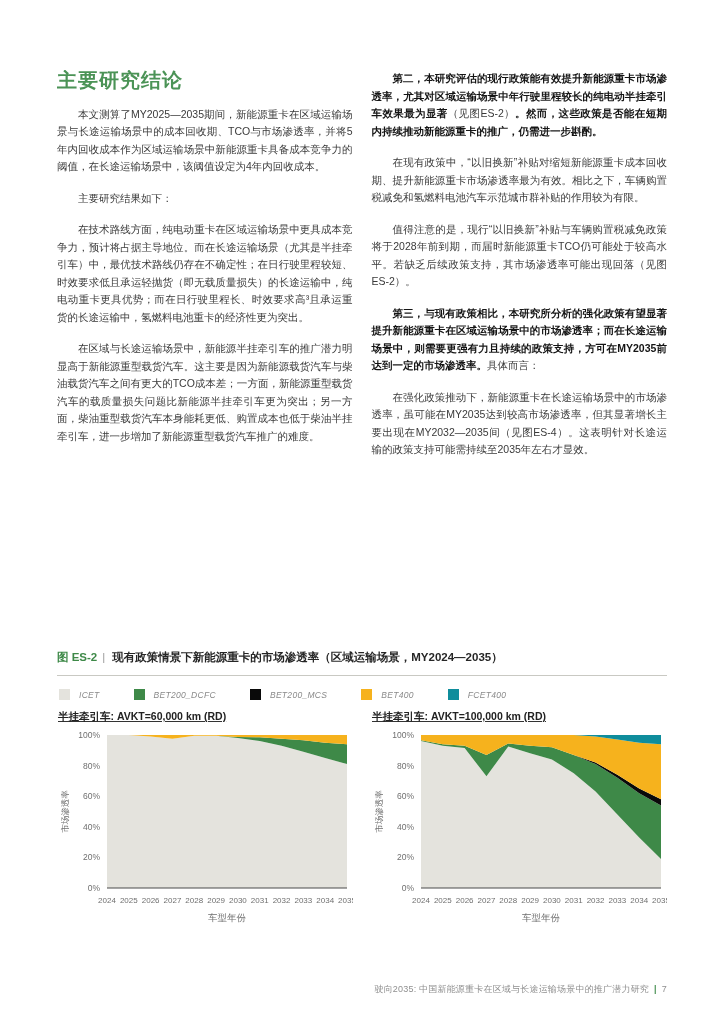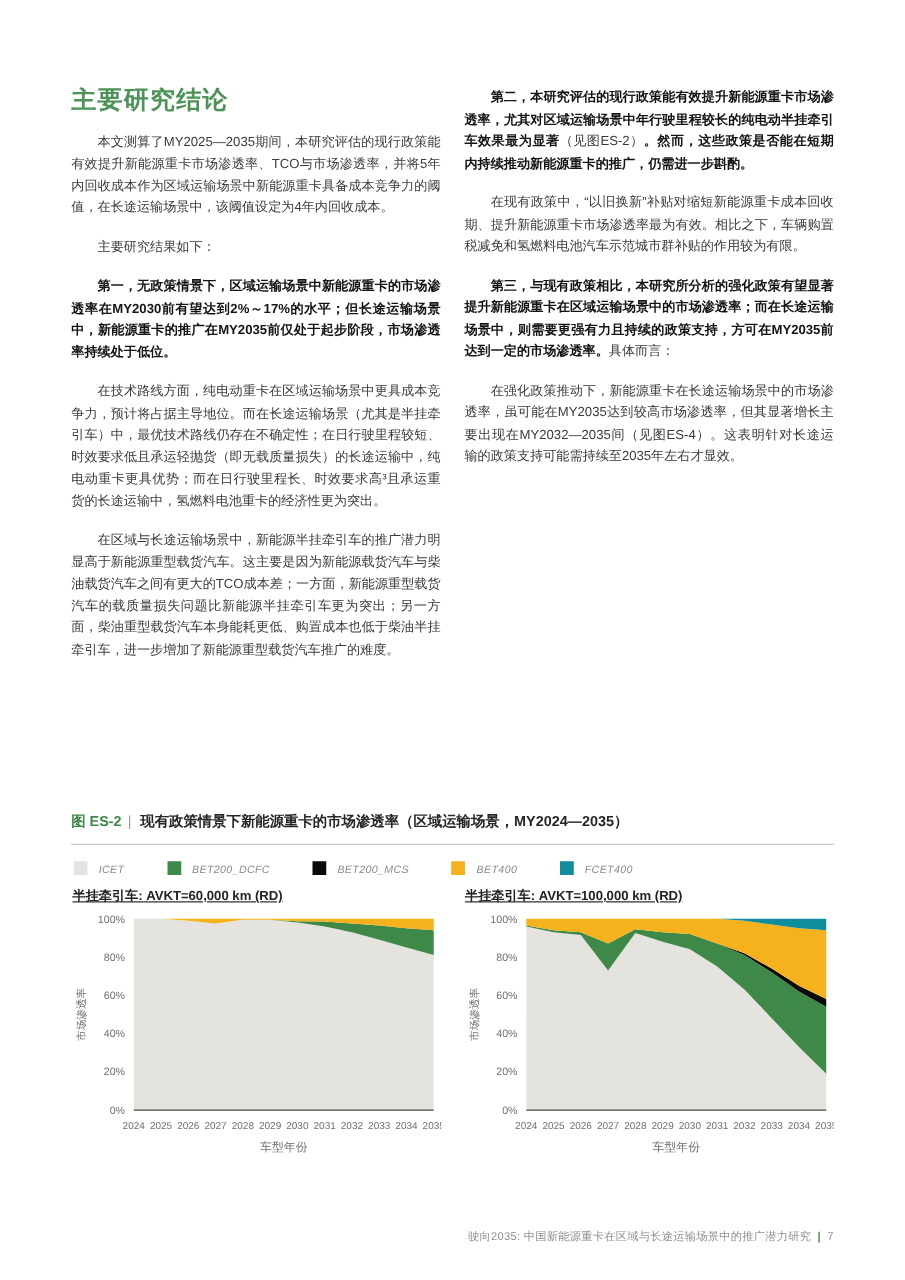--- a/index.html
+++ b/index.html
@@ -50,31 +50,31 @@
 </head>
 <body>
 
 <div class="page">
   <div class="content">
 
     <div class="cols">
       <div class="col">
         <h1 class="page-title">主要研究结论</h1>
         <div id="col-left">
-            <p class="para"><span class="seg-r">本文测算了MY2025—2035期间，本研究评估的现行政策能有效提升新能源重卡市场渗透率、TCO与市场渗透率，并将5年内回收成本作为区域运输场景中新能源重卡具备成本竞争力的阈值，在长途运输场景中，该阈值设定为4年内回收成本。</span></p>
+            <p class="para"><span class="seg-r">本文测算了MY2025—2035期间，新能源重卡在区域运输场景与长途运输场景中的成本回收期、TCO与市场渗透率，并将5年内回收成本作为区域运输场景中新能源重卡具备成本竞争力的阈值，在长途运输场景中，该阈值设定为4年内回收成本。</span></p>
             <p class="para"><span class="seg-r">主要研究结果如下：</span></p>
-            <p class="para"><span class="seg-b">第一，无政策情景下，区域运输场景中新能源重卡的市场渗透率在MY2030前有望达到2%～17%的水平；但长途运输场景中，新能源重卡的推广在MY2035前仅处于起步阶段，市场渗透率持续处于低位。</span></p>
             <p class="para"><span class="seg-r">在技术路线方面，纯电动重卡在区域运输场景中更具成本竞争力，预计将占据主导地位。而在长途运输场景（尤其是半挂牵引车）中，最优技术路线仍存在不确定性；在日行驶里程较短、时效要求低且承运轻抛货（即无载质量损失）的长途运输中，纯电动重卡更具优势；而在日行驶里程长、时效要求高³且承运重货的长途运输中，氢燃料电池重卡的经济性更为突出。</span></p>
             <p class="para"><span class="seg-r">在区域与长途运输场景中，新能源半挂牵引车的推广潜力明显高于新能源重型载货汽车。这主要是因为新能源载货汽车与柴油载货汽车之间有更大的TCO成本差；一方面，新能源重型载货汽车的载质量损失问题比新能源半挂牵引车更为突出；另一方面，柴油重型载货汽车本身能耗更低、购置成本也低于柴油半挂牵引车，进一步增加了新能源重型载货汽车推广的难度。</span></p>
           </div>
       </div>
       <div class="col">
         <div id="col-right">
             <p class="para"><span class="seg-b">第二，本研究评估的现行政策能有效提升新能源重卡市场渗透率，尤其对区域运输场景中年行驶里程较长的纯电动半挂牵引车效果最为显著</span><span class="seg-r">（见图ES-2）</span><span class="seg-b">。然而，这些政策是否能在短期内持续推动新能源重卡的推广，仍需进一步斟酌。</span></p>
             <p class="para"><span class="seg-r">在现有政策中，“以旧换新”补贴对缩短新能源重卡成本回收期、提升新能源重卡市场渗透率最为有效。相比之下，车辆购置税减免和氢燃料电池汽车示范城市群补贴的作用较为有限。</span></p>
+            <p class="para"><span class="seg-r">值得注意的是，现行“以旧换新”补贴与车辆购置税减免政策将于2028年前到期，而届时新能源重卡TCO仍可能处于较高水平。若缺乏后续政策支持，其市场渗透率可能出现回落（见图ES-2）。</span></p>
             <p class="para"><span class="seg-b">第三，与现有政策相比，本研究所分析的强化政策有望显著提升新能源重卡在区域运输场景中的市场渗透率；而在长途运输场景中，则需要更强有力且持续的政策支持，方可在MY2035前达到一定的市场渗透率。</span><span class="seg-r">具体而言：</span></p>
             <p class="para"><span class="seg-r">在强化政策推动下，新能源重卡在长途运输场景中的市场渗透率，虽可能在MY2035达到较高市场渗透率，但其显著增长主要出现在MY2032—2035间（见图ES-4）。这表明针对长途运输的政策支持可能需持续至2035年左右才显效。</span></p>
           </div>
       </div>
     </div>
 
     <div class="figure">
       <div class="fig-caption">
         <span class="fig-label">图 ES-2</span><span class="fig-sep">|</span><span class="fig-title">现有政策情景下新能源重卡的市场渗透率（区域运输场景，MY2024—2035）</span>
       </div>

